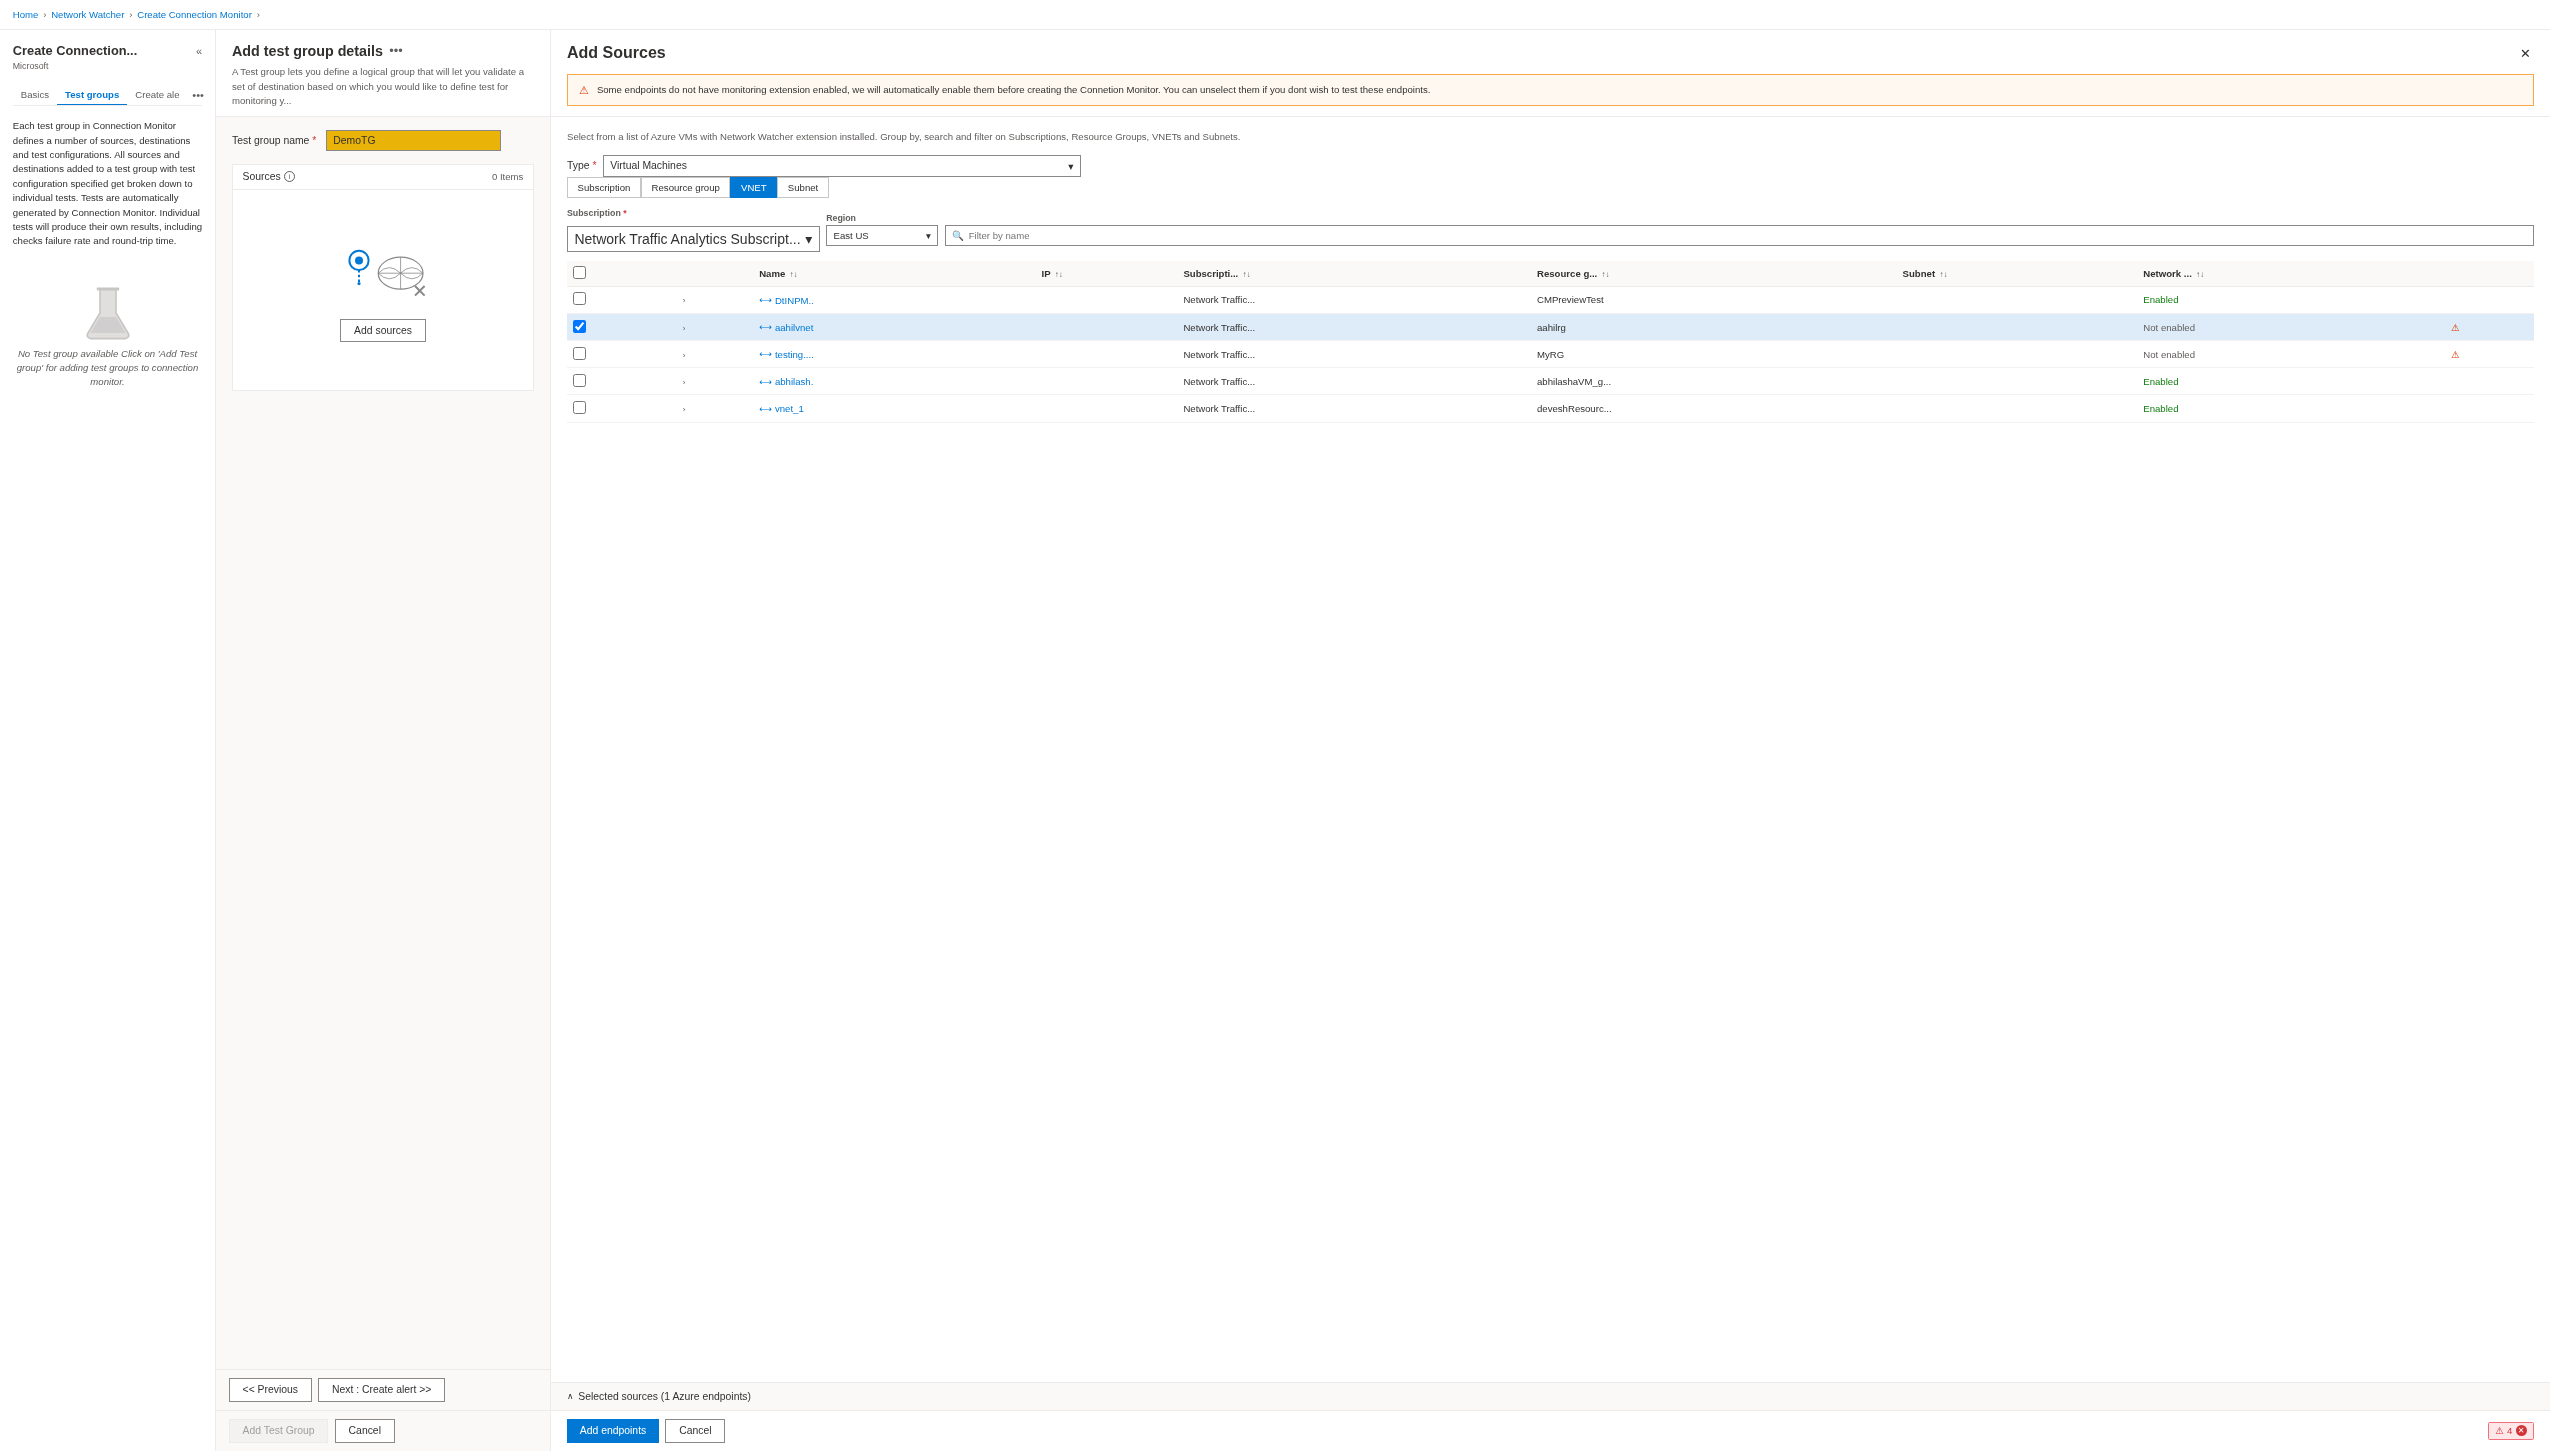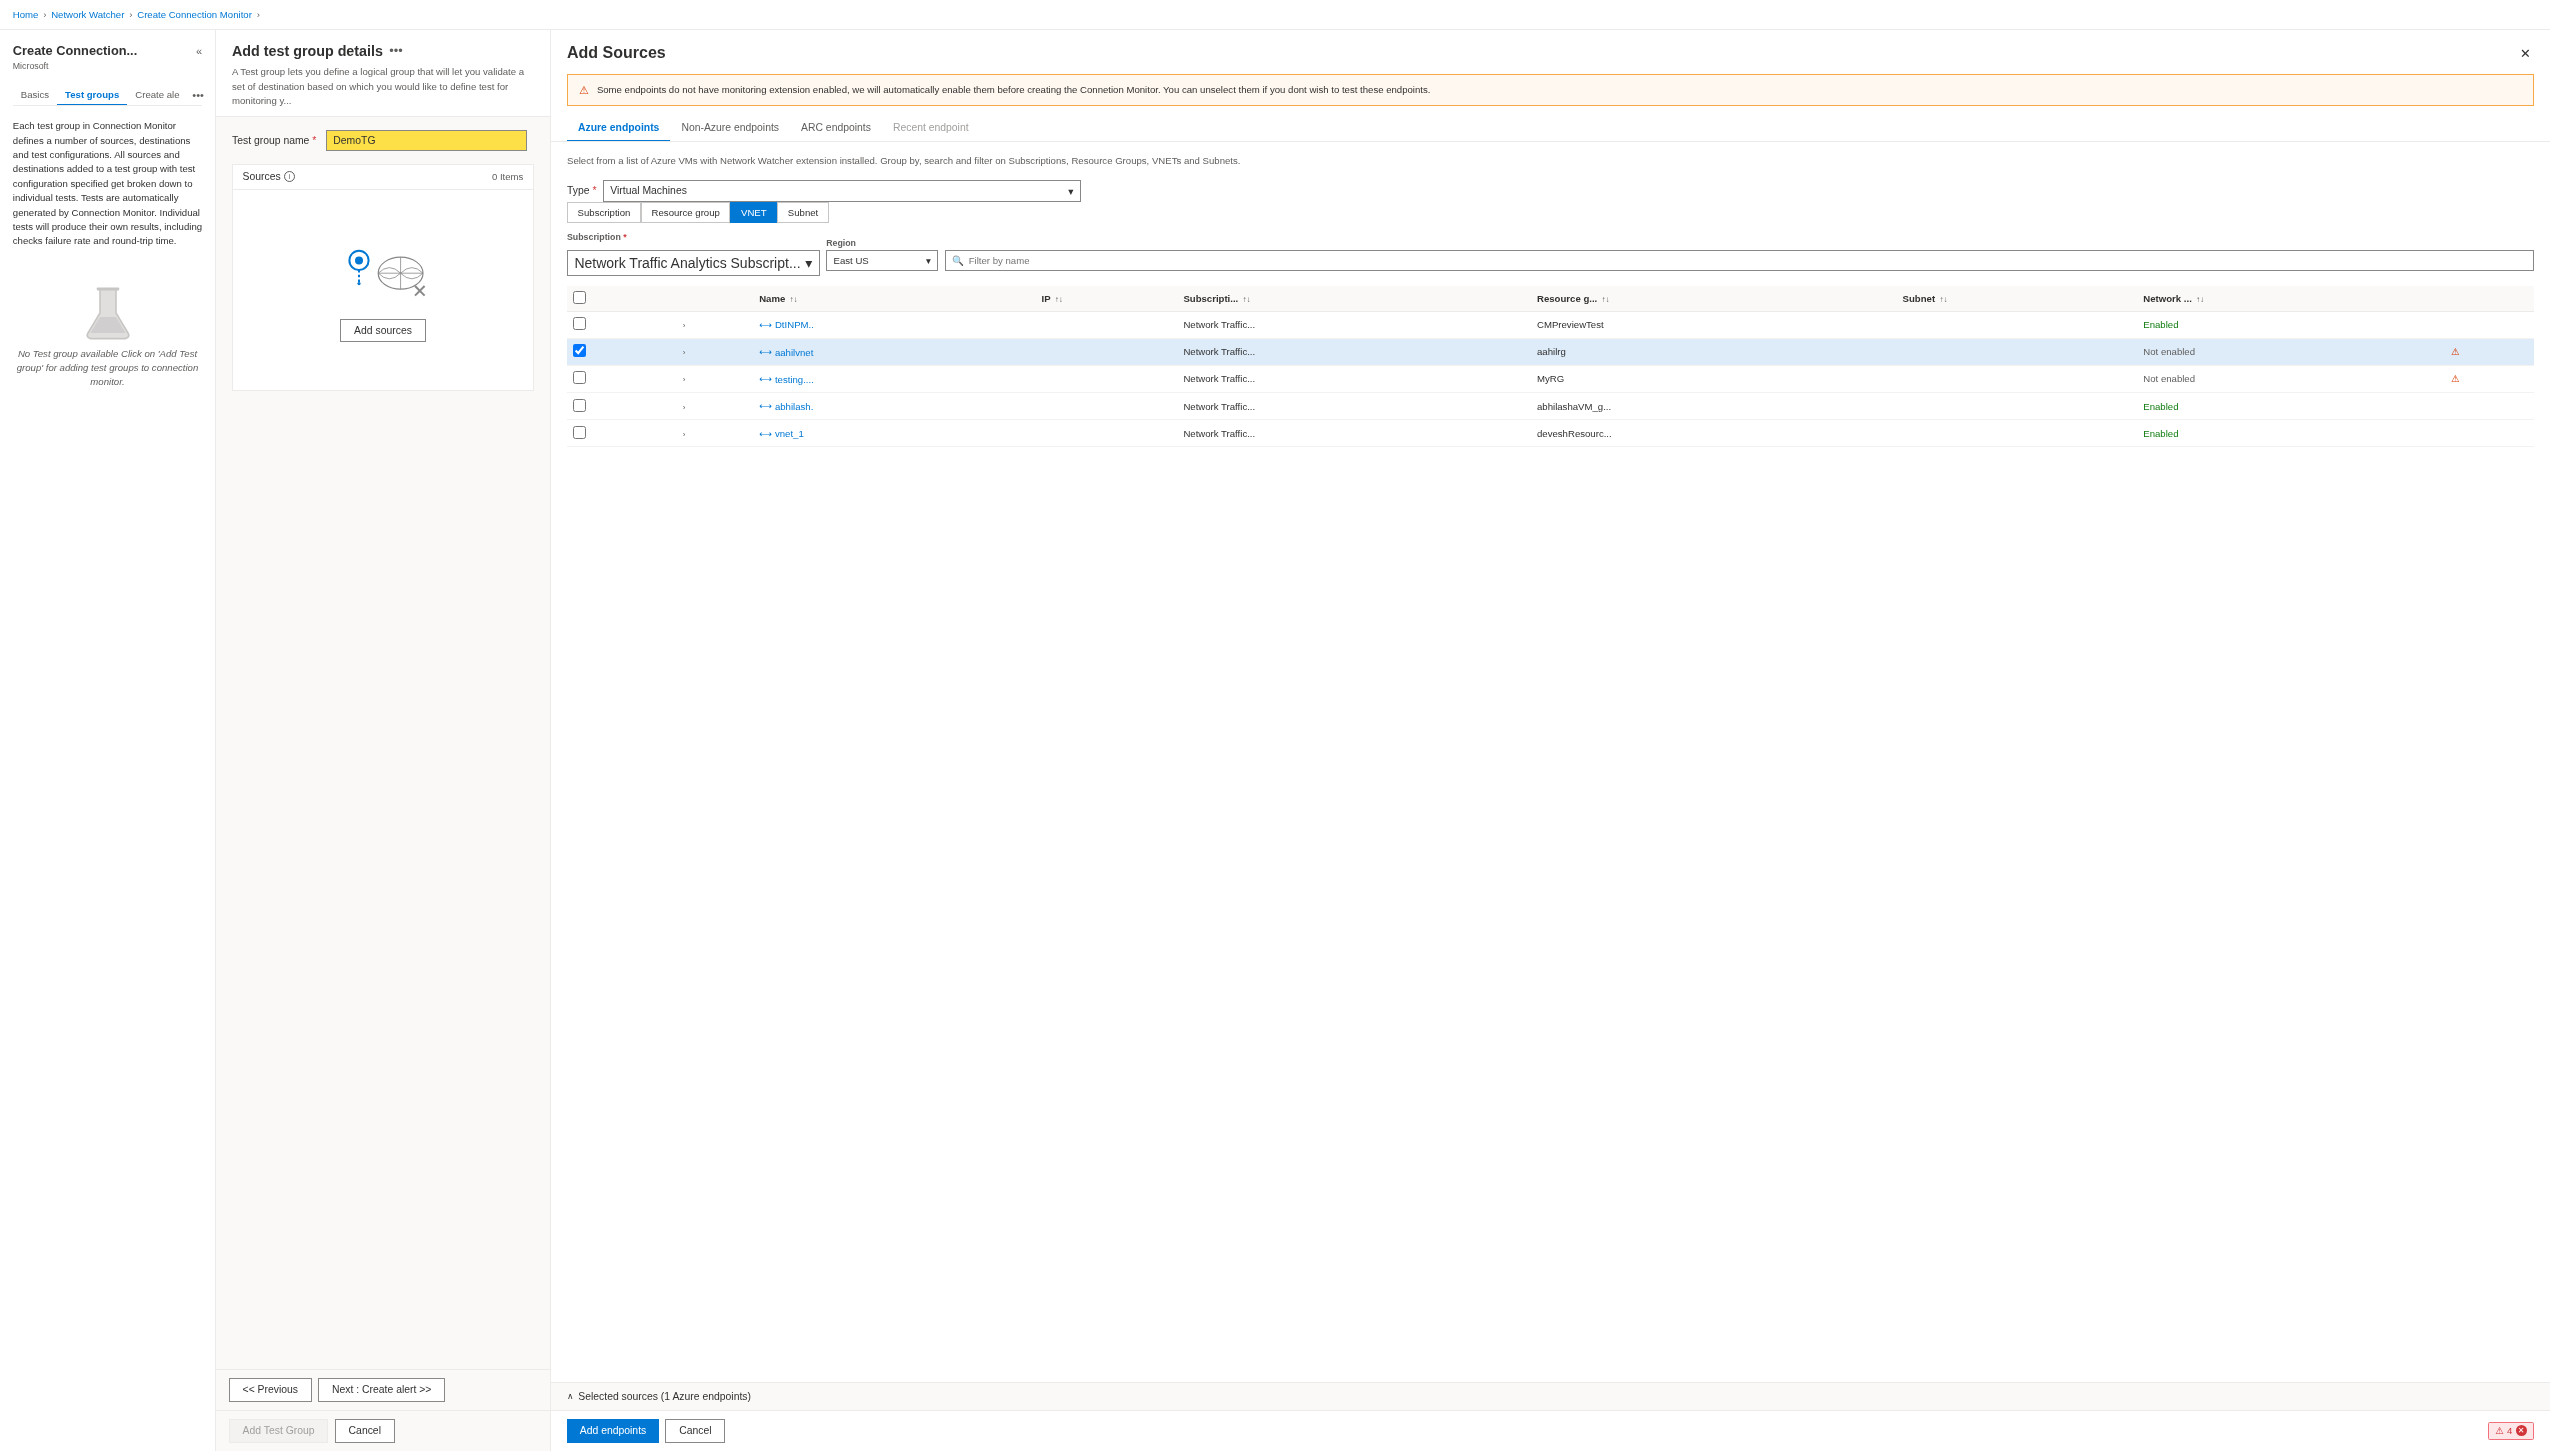--- a/index.html
+++ b/index.html
@@ -136,22 +136,22 @@
       font-size: 10.4px;
       color: #323130;
       font-weight: 500;
       white-space: nowrap;
     }
     .required-star { color: #d13438; }
     .field-input {
       border: 0.8px solid #8a8886;
       padding: 4px 6.4px;
       font-size: 10.4px;
-      background: #fde047;
-      width: 201px;
+      background: #eab308;
+      width: 175px;
       color: #323130;
     }
     .section-box {
       border: 0.8px solid #edebe9;
       background: #fff;
       margin-bottom: 9.6px;
     }
     .section-header {
       display: flex;
       justify-content: space-between;
@@ -595,26 +595,20 @@
       <div class="right-title-row">
         <div class="right-title">Add Sources</div>
         <button class="close-btn">✕</button>
       </div>
 
       <div class="warning-banner">
         <span class="warning-icon">⚠</span>
         <span class="warning-text">Some endpoints do not have monitoring extension enabled, we will automatically enable them before creating the Connetion Monitor. You can unselect them if you dont wish to test these endpoints.</span>
       </div>
 
-      <div class="right-tabs">
-        <div class="right-tab active">Azure endpoints</div>
-        <div class="right-tab">Non-Azure endpoints</div>
-        <div class="right-tab">ARC endpoints</div>
-        <div class="right-tab disabled">Recent endpoint</div>
-      </div>
     </div>
 
     <div class="right-content">
       <div class="right-description">Select from a list of Azure VMs with Network Watcher extension installed. Group by, search and filter on Subscriptions, Resource Groups, VNETs and Subnets.</div>
 
       <div class="filter-row">
         <span class="filter-label">
           <span>Type</span>
           <span class="required-star"> *</span>
         </span>

